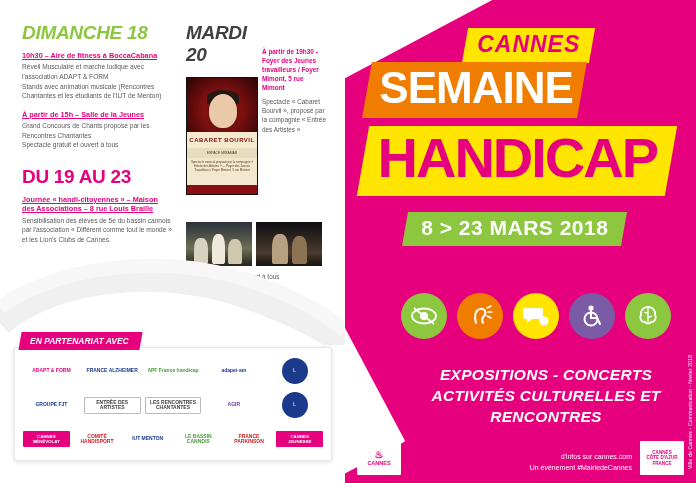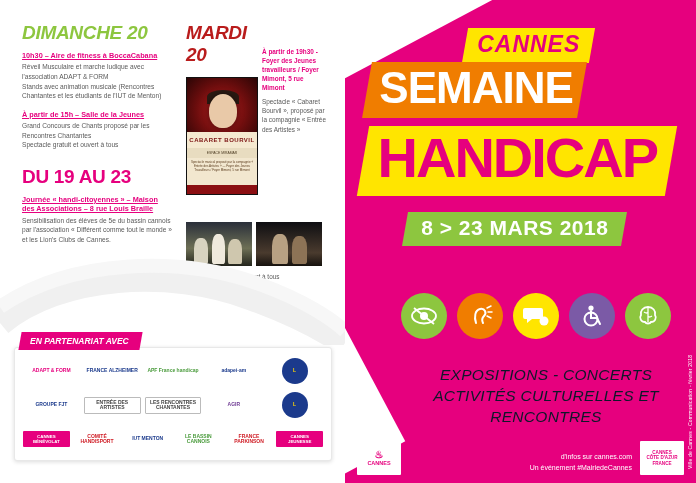--- a/index.html
+++ b/index.html
@@ -102,21 +102,21 @@
   }
   .ic1 { background: #8dc63f; }
   .ic2 { background: #f07d00; }
   .ic3 { background: #ffe500; }
   .ic4 { background: #7b5aa6; }
   .ic5 { background: #8dc63f; }
   .icon-circle svg { display:block; }
   .promo-text {
     position: absolute; left: 56px; top: 365px;
     width: 290px; text-align: center;
-    color: #0f172a; font-weight: normal; font-style: italic;
+    color: #ffffff; font-weight: bold; font-style: italic;
     line-height: 1.35;
   }
   .promo-text .l1 { font-size: 15.5px; letter-spacing: 0.3px; }
   .promo-text .l2 { font-size: 15.5px; letter-spacing: 0.3px; }
   
   .rp-footer {
     position: absolute; left: 0; bottom: 8px; width: 351px;
     display: flex; align-items: flex-end; justify-content: space-between;
     padding: 0 12px;
   }
@@ -153,21 +153,21 @@
   .col-a { position: absolute; left: 22px; top: 22px; width: 150px; }
   .hd-green {
     color: #8dc63f; font-size: 19px; font-weight: bold; font-style: italic;
     letter-spacing: -0.3px; margin-bottom: 7px;
   }
   .hd-magenta {
     color: #e6007e; font-size: 19px; font-weight: bold; 
     letter-spacing: -0.3px; margin-bottom: 7px;
   }
   .hd-red {
-    color: #b91c1c; font-size: 19px; font-weight: bold; font-style: italic;
+    color: #404040; font-size: 19px; font-weight: bold; font-style: italic;
     letter-spacing: -0.3px; margin-bottom: 11px;
   }
   .ev { margin-bottom: 9px; }
   .ev-time {
     color: #e6007e; font-size: 7.3px; font-weight: bold;
     margin-bottom: 2px; line-height: 1.3; text-decoration: underline;
   }
   .ev-body {
     color: #5a5a5a; font-size: 6.6px; line-height: 1.45;
   }
@@ -281,21 +281,21 @@
   }
 </style>
 </head>
 <body>
 
 <div class="poster">
 
   <div class="left">
 
     <div class="col-a">
-      <div class="hd-green">DIMANCHE 20</div>
+      <div class="hd-green">DIMANCHE 18</div>
 
       <div class="ev">
         <div class="ev-time">10h30 – Aire de fitness à BoccaCabana</div>
         <div class="ev-body" style="white-space: pre-line;">Réveil Musculaire et marche ludique avec l'association ADAPT &amp; FORM
 Stands avec animation musicale (Rencontres Chantantes et les étudiants de l'IUT de Menton)</div>
       </div>
 
       <div class="ev">
         <div class="ev-time">À partir de 15h – Salle de la Jeunes</div>
         <div class="ev-body" style="white-space: pre-line;">Grand Concours de Chants proposé par les Rencontres Chantantes

